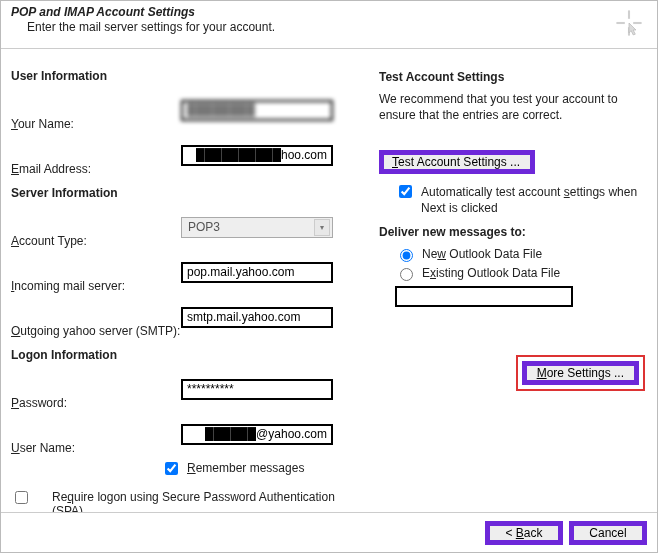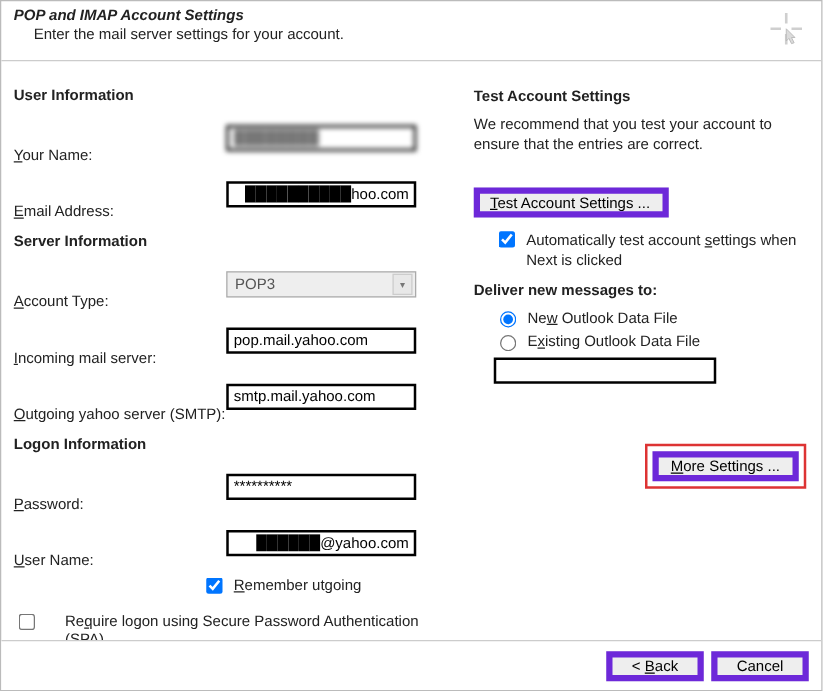--- a/index.html
+++ b/index.html
@@ -174,21 +174,21 @@
       <input class="text" value="**********" style="">
     </div>
 
     <div class="row">
       <label class="fld"><span class="underline">U</span><span>ser Name:</span></label>
       <input class="text" style="text-align: right;" value="██████@yahoo.com">
     </div>
 
     <div class="chk-row" style="margin-left:150px;margin-top:6px">
       <input type="checkbox" checked="" style="">
-      <label><span class="underline">R</span><span>emember utgoing</span></label>
+      <label><span class="underline">R</span><span>emember messages</span></label>
     </div>
 
     <div class="chk-row" style="margin-top:12px">
       <input type="checkbox" style="">
       <label class="logon-indent" style="margin-left:15px;max-width:300px"><span>Re</span><span class="underline">q</span><span>uire logon using Secure Password Authentication (SPA)</span></label>
     </div>
 
   </div>
 
   <div class="col-right right-small">

